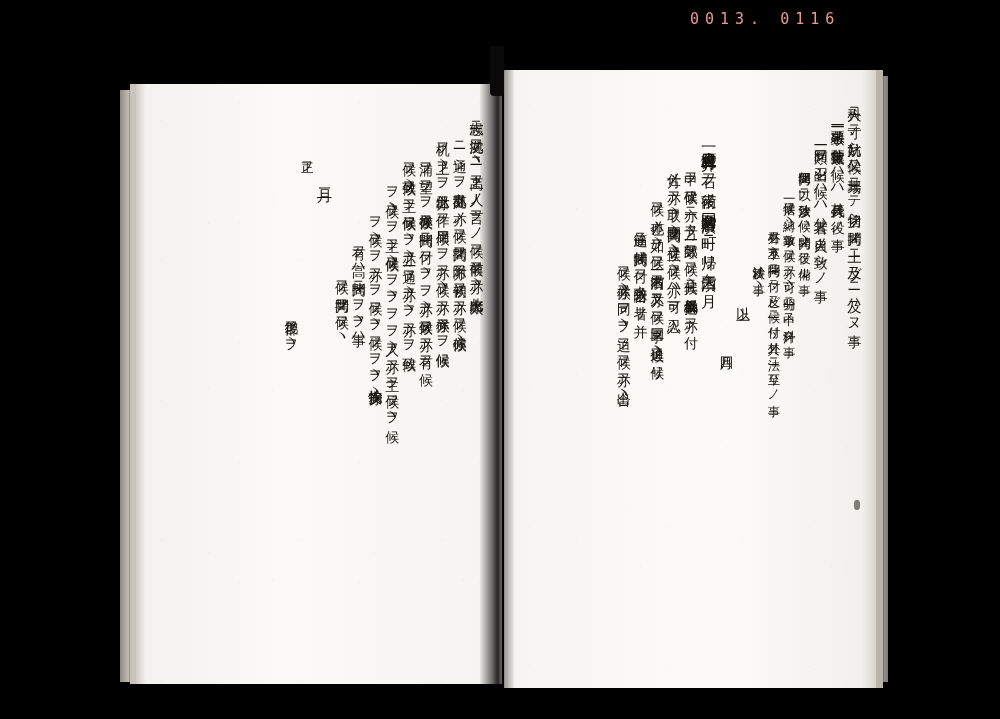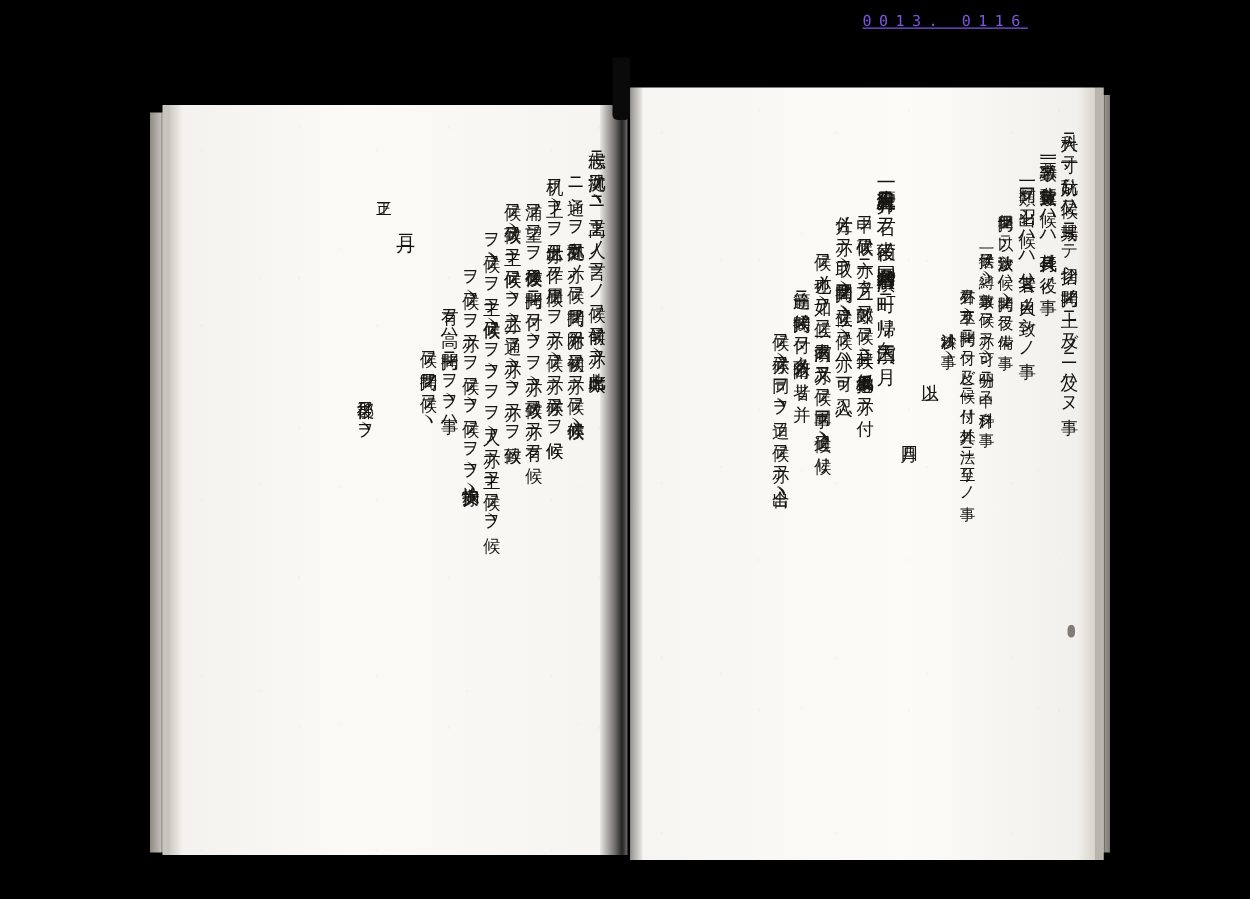--- a/index.html
+++ b/index.html
@@ -20,27 +20,26 @@
     background: #000000;
   }
 
   
   .frame-code {
     position: absolute;
     top: 10px;
     left: 690px;
     width: 220px;
     height: 22px;
-    color: #8b5cf6;
+    color: #fca5a5;
     font-family: "DejaVu Sans Mono", monospace;
-    font-size: 12px;
+    font-size: 15px;
     letter-spacing: 6px;
     white-space: nowrap;
     opacity: 0.92;
-    text-decoration: underline;
   }
 
   
   .book {
     position: absolute;
     left: 18px;
     top: 38px;
     width: 952px;
     height: 660px;
   }

